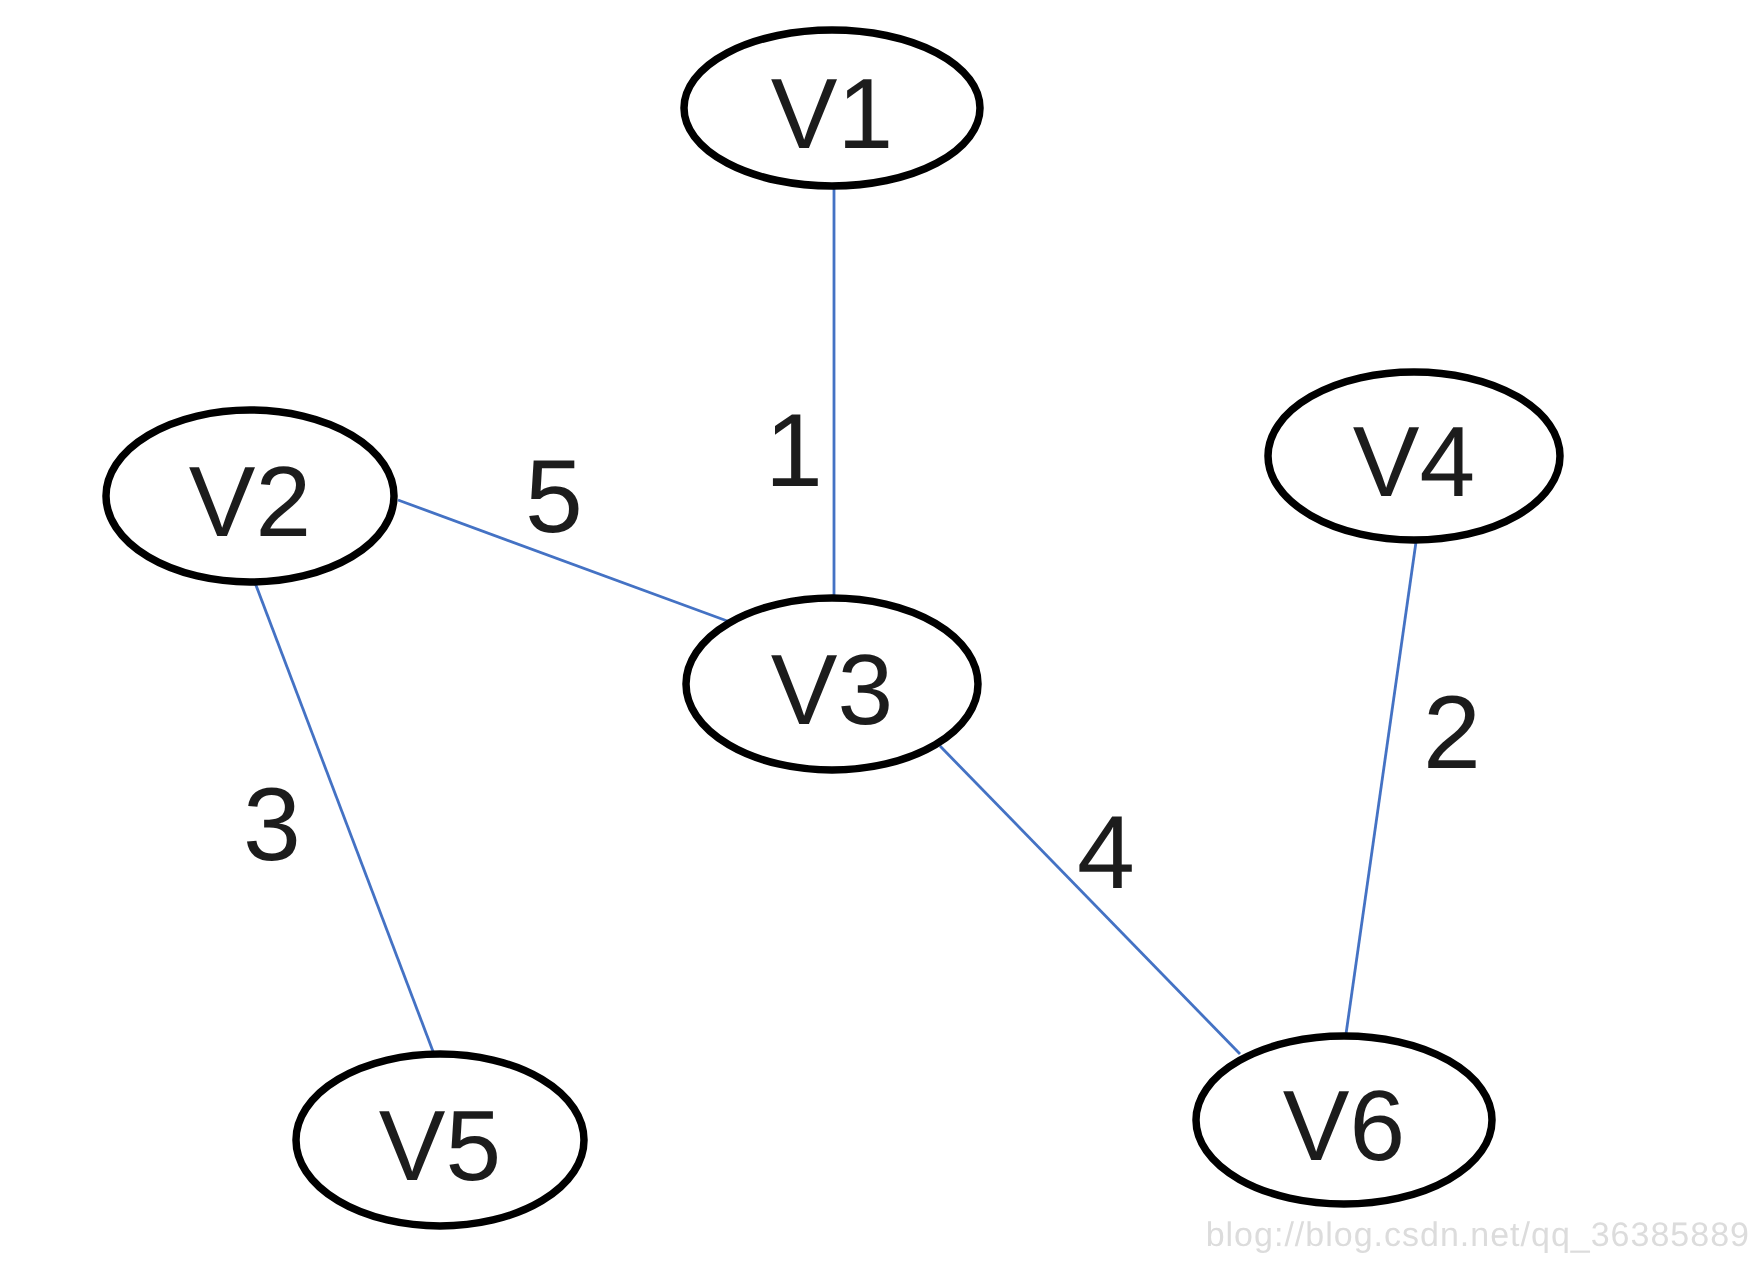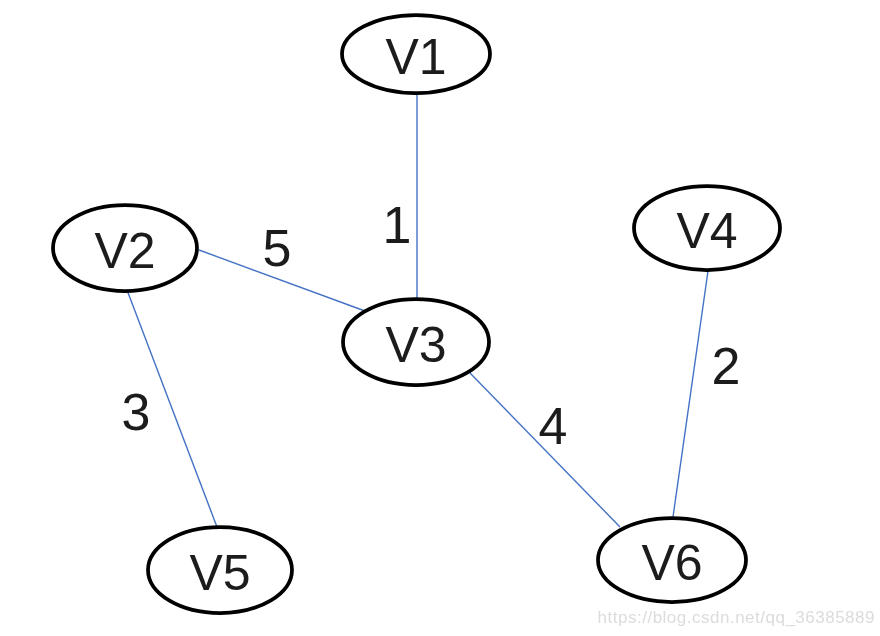--- a/index.html
+++ b/index.html
@@ -52,14 +52,14 @@
       <text x="125" y="248" text-anchor="middle" dominant-baseline="central" dy="3" fill="#1c1c1c" font-size="50" font-family="&quot;Liberation Sans&quot;, sans-serif">V2</text>
       <ellipse cx="416" cy="342" rx="73" ry="43" fill="#ffffff" stroke="#000000" stroke-width="3.75"></ellipse>
       <text x="416" y="342" text-anchor="middle" dominant-baseline="central" dy="3" fill="#1c1c1c" font-size="50" font-family="&quot;Liberation Sans&quot;, sans-serif">V3</text>
       <ellipse cx="707" cy="228" rx="73" ry="42" fill="#ffffff" stroke="#000000" stroke-width="3.75"></ellipse>
       <text x="707" y="228" text-anchor="middle" dominant-baseline="central" dy="3" fill="#1c1c1c" font-size="50" font-family="&quot;Liberation Sans&quot;, sans-serif">V4</text>
       <ellipse cx="220" cy="570" rx="72" ry="43" fill="#ffffff" stroke="#000000" stroke-width="3.75"></ellipse>
       <text x="220" y="570" text-anchor="middle" dominant-baseline="central" dy="3" fill="#1c1c1c" font-size="50" font-family="&quot;Liberation Sans&quot;, sans-serif">V5</text>
       <ellipse cx="672" cy="560" rx="74" ry="42" fill="#ffffff" stroke="#000000" stroke-width="3.75"></ellipse>
       <text x="672" y="560" text-anchor="middle" dominant-baseline="central" dy="3" fill="#1c1c1c" font-size="50" font-family="&quot;Liberation Sans&quot;, sans-serif">V6</text>
     </svg>
-  <div id="watermark">https://blog.csdn.net/qq_36385889</div>
+  <div id="watermark">blog://blog.csdn.net/qq_36385889</div>
 </div>
 
 </body></html>

